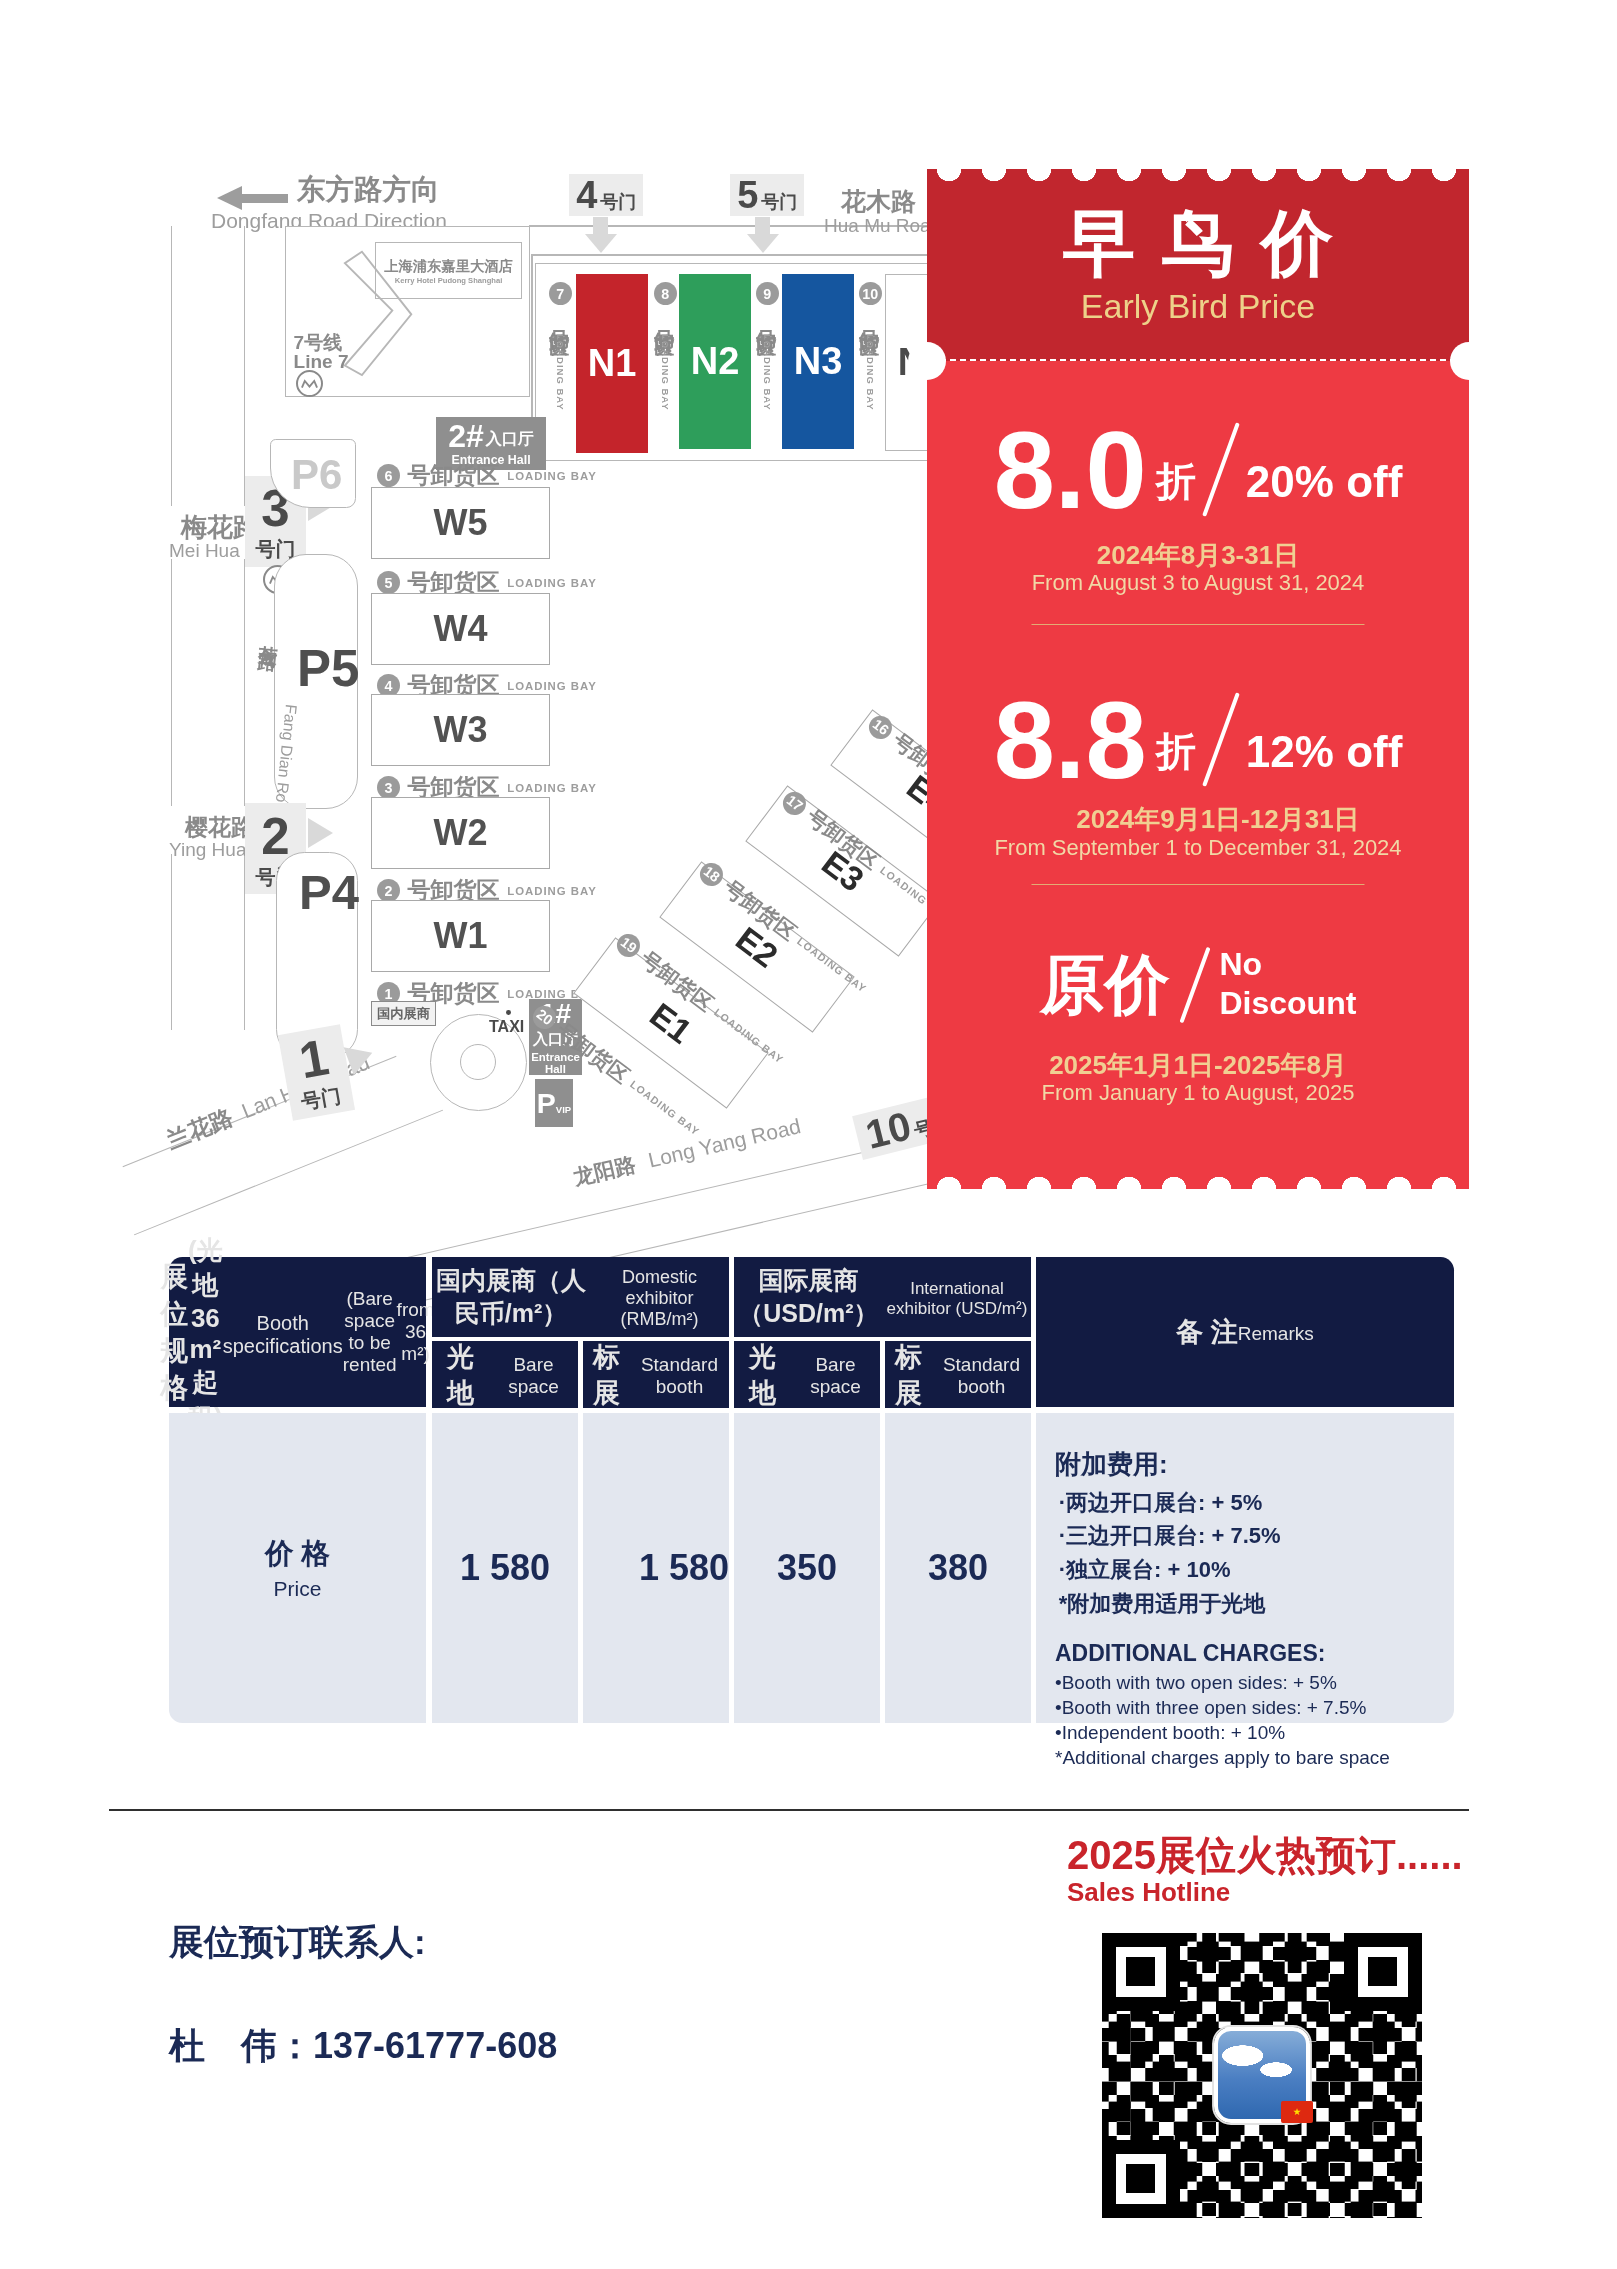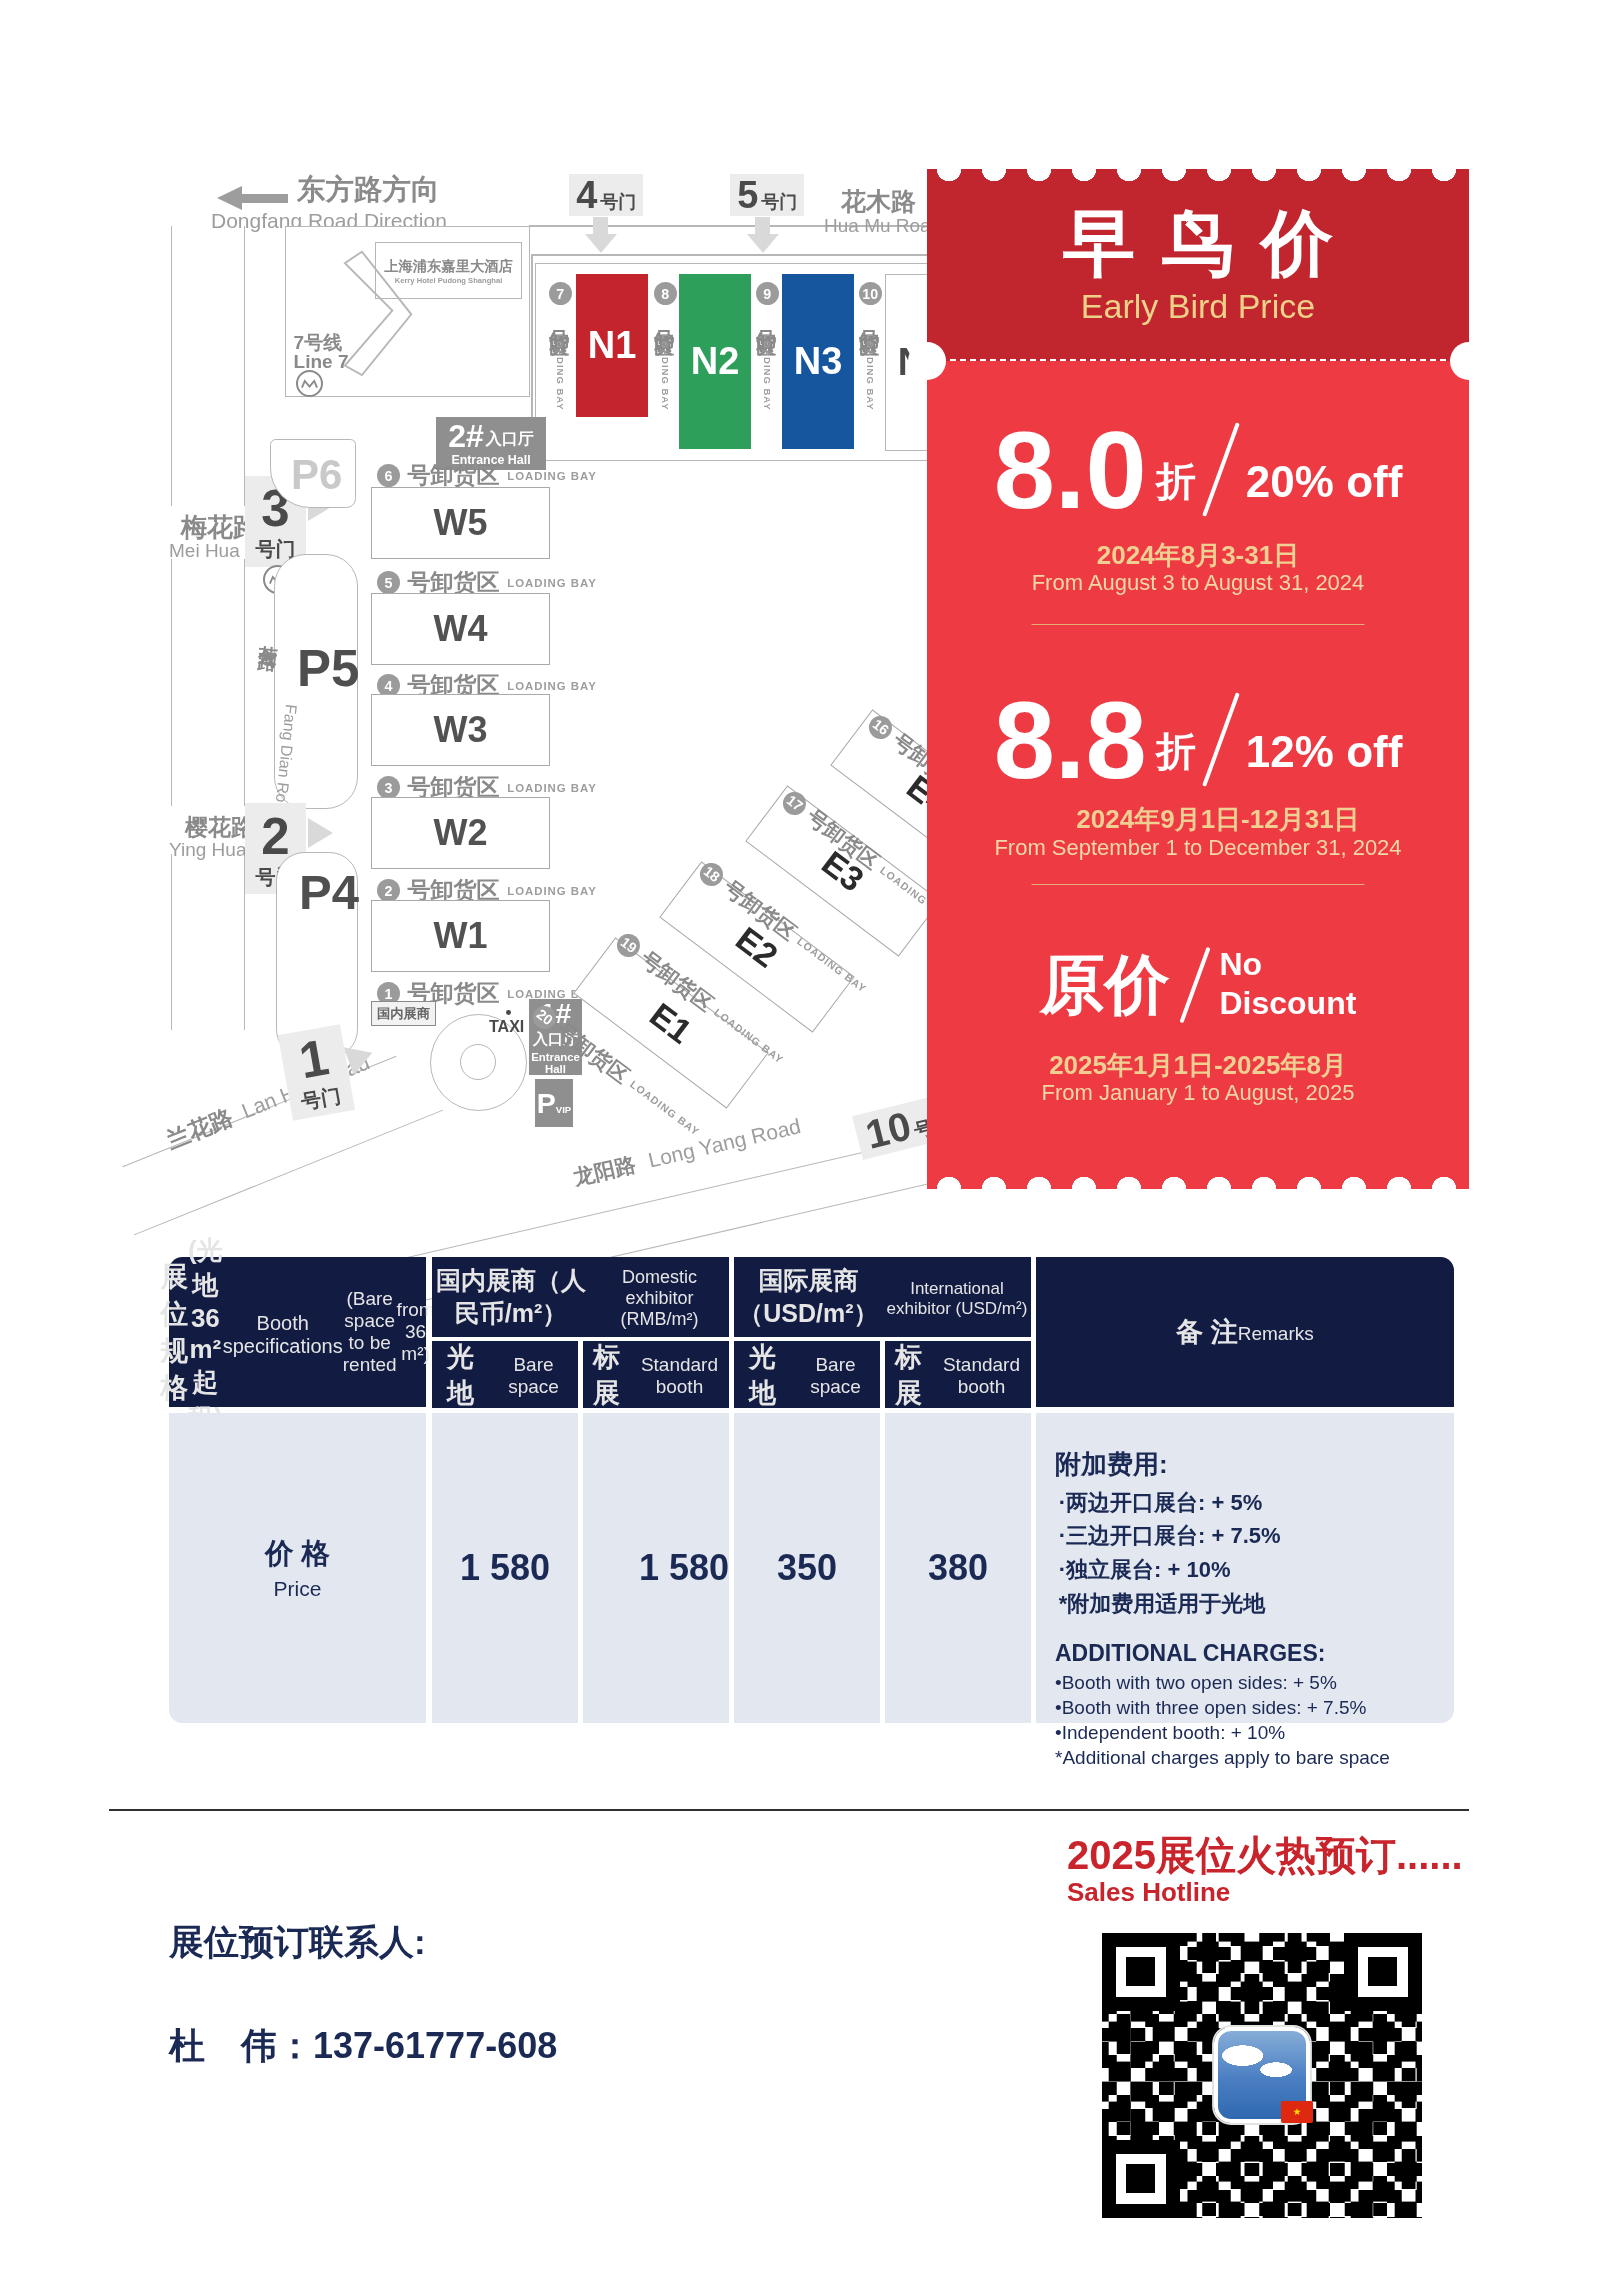--- a/index.html
+++ b/index.html
@@ -186,21 +186,21 @@
       <span class="bay-circle">9</span>
       <span class="vcn">号卸货区</span>
       <span class="ven">LOADING BAY</span>
     </div>
     <div class="nbay" style="left:856px;">
       <span class="bay-circle">10</span>
       <span class="vcn">号卸货区</span>
       <span class="ven">LOADING BAY</span>
     </div>
 
-    <div class="hall" style="left:576px;top:274px;width:72px;height:143px;background:#C4242B;">N1</div>
+    <div class="hall" style="left:576px;top:274px;width:72px;height:179px;background:#C4242B;">N1</div>
     <div class="hall" style="left:679px;top:274px;width:72px;height:175px;background:#2E9E5B;">N2</div>
     <div class="hall" style="left:782px;top:274px;width:72px;height:175px;background:#15569F;">N3</div>
     <div class="hall" style="left:885px;top:274px;width:72px;height:175px;background:#fff;border:1.9px solid #b7b7b7;color:#4a4a4a;">N4</div>
 
     <div class="darkbox" style="left:436px;top:417px;width:110px;height:53px;">
       <div style="display:flex;align-items:flex-start;gap:1.9px;line-height:1;">
         <span style="font-size:32px;">2#</span>
         <span style="font-size:16px;margin-top:11.4px;">入口厅</span>
       </div>
       <div style="font-size:12.4px;margin-top:1.9px;">Entrance Hall</div>

